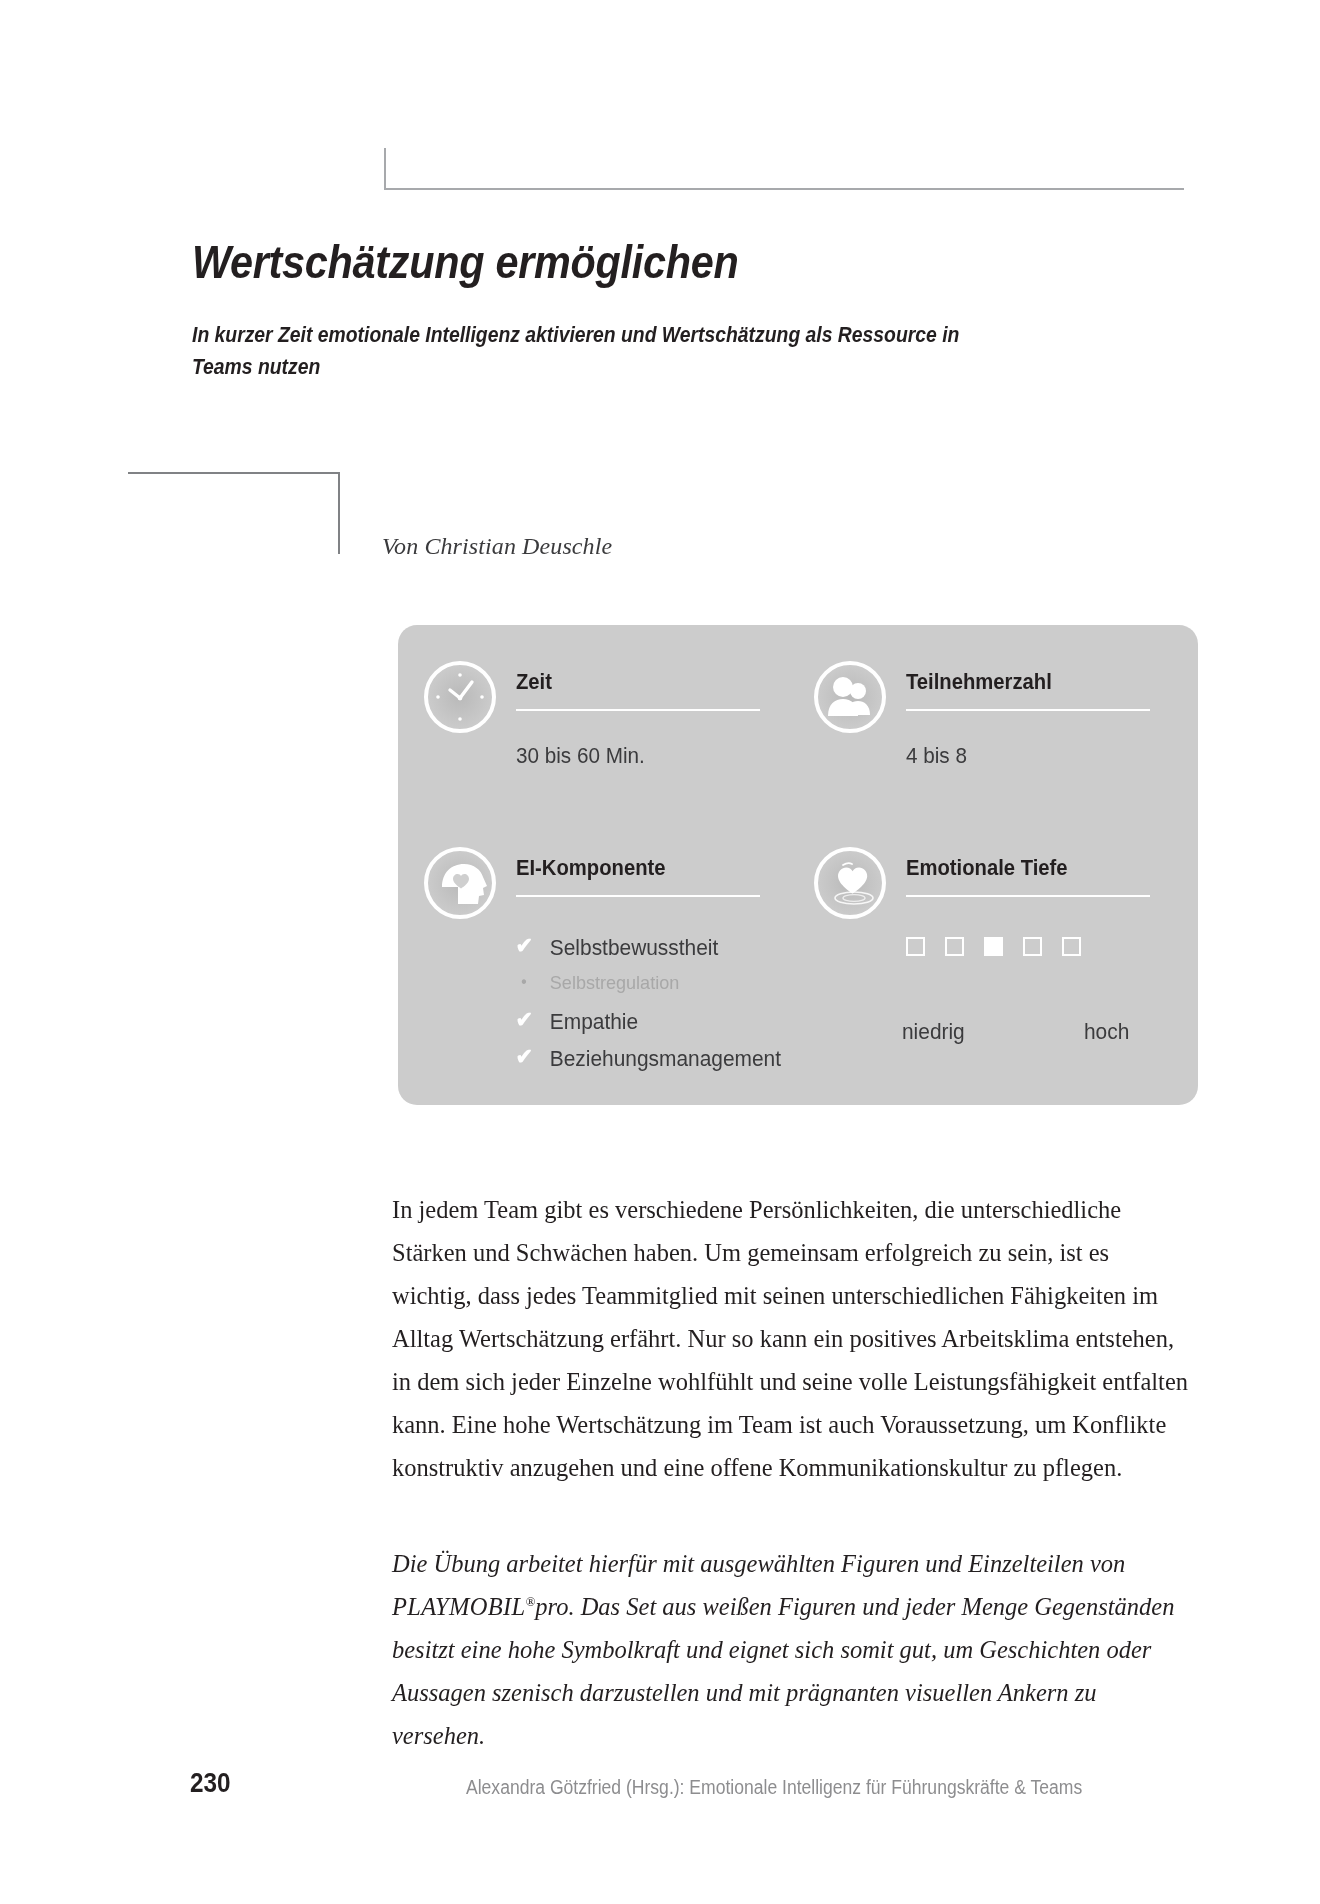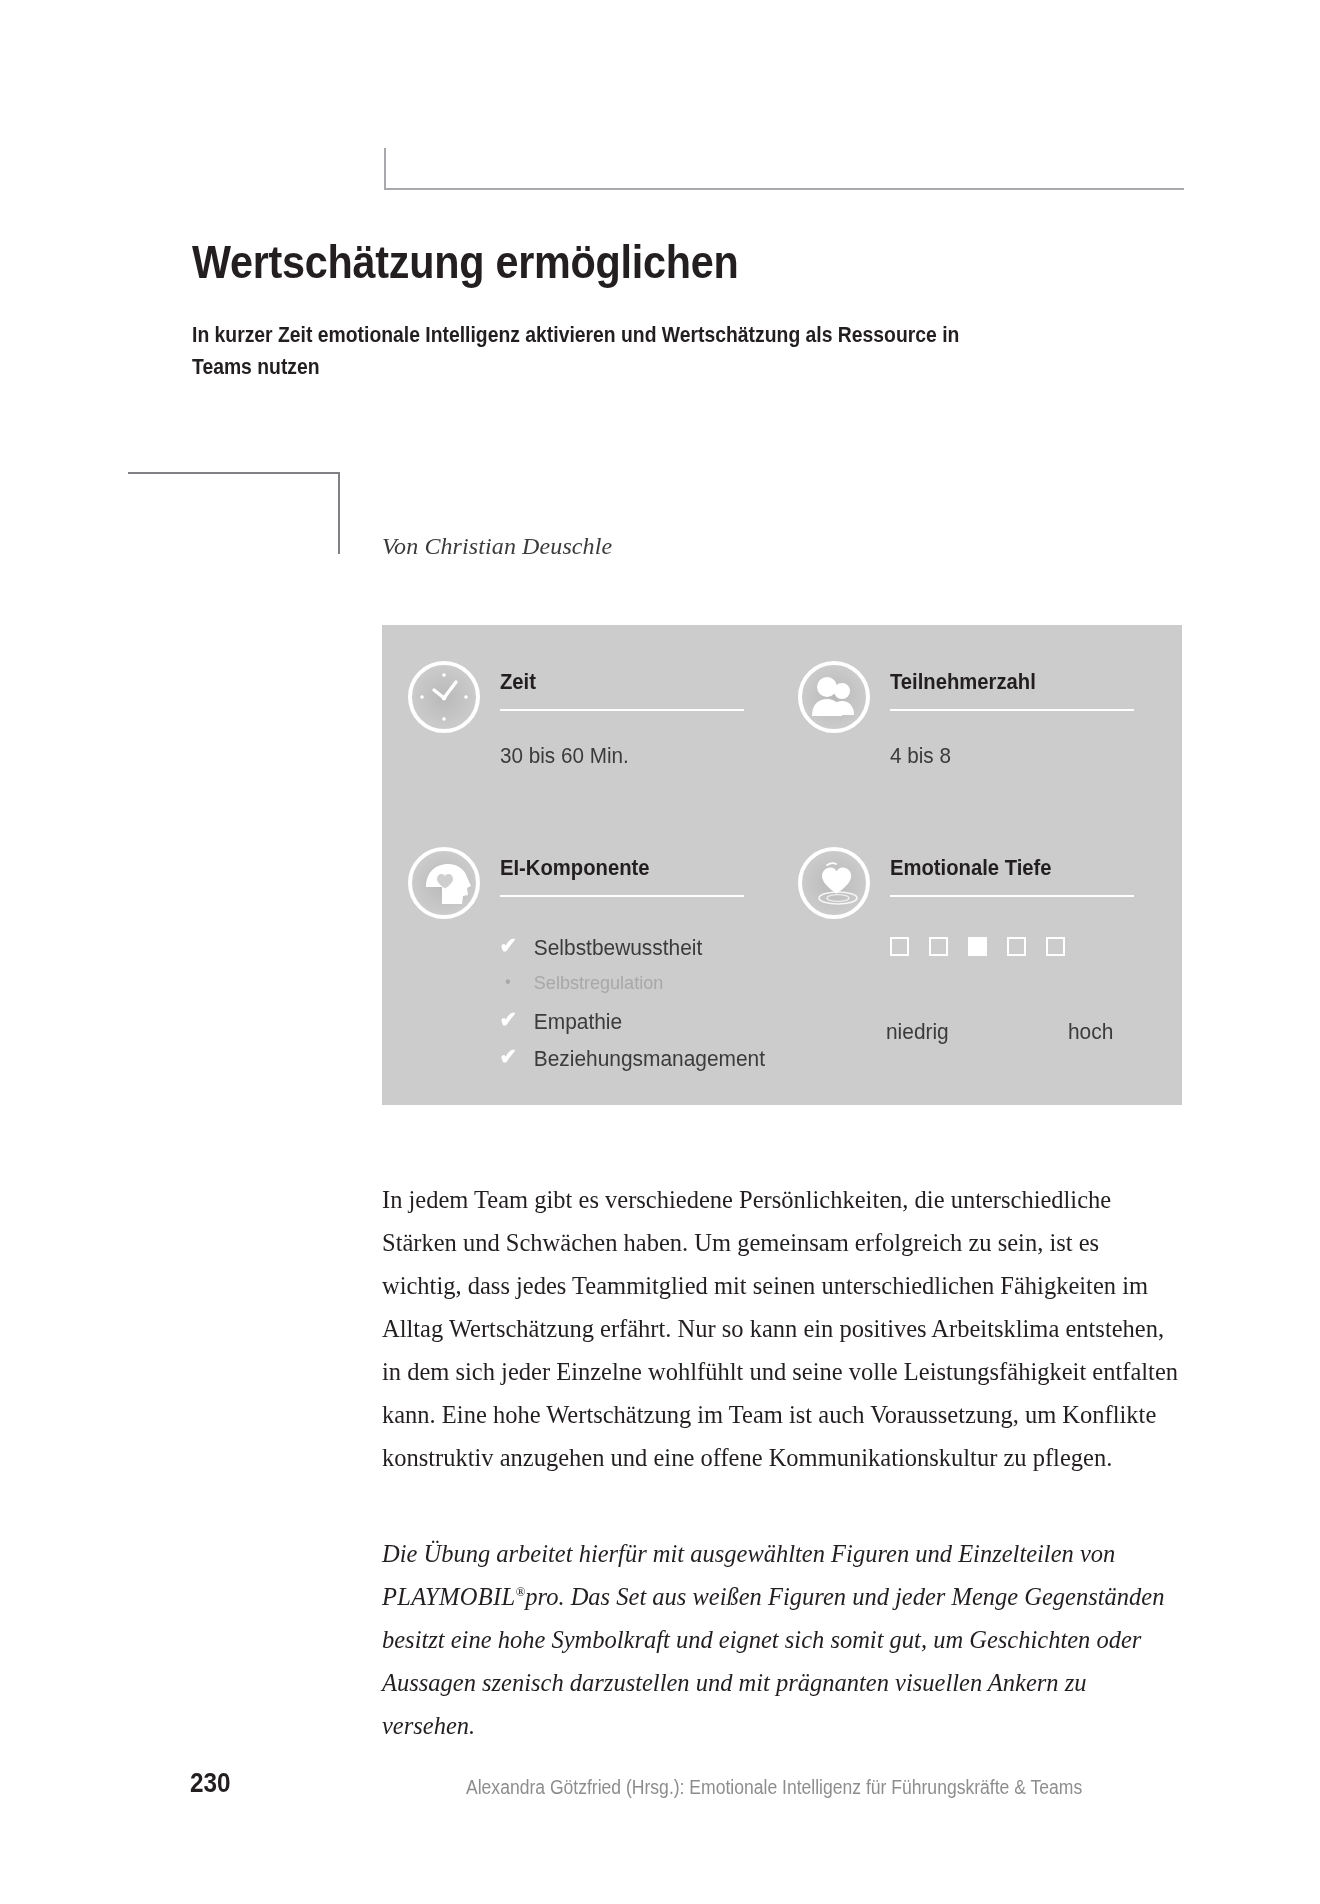--- a/index.html
+++ b/index.html
@@ -40,20 +40,21 @@
     height: 42px;
     background: #a7a9ac;
   }
 
   
   #headline {
     position: absolute;
     left: 192px;
     top: 236px;
     width: 900px;
+    font-style: italic;
   }
   #headline .title {
     font-family: "Liberation Sans Narrow", "Liberation Sans", sans-serif;
     font-weight: bold;
     font-size: 47px;
     letter-spacing: -0.3px;
     color: #231f20;
     line-height: 1.12;
     margin: 0;
     transform: scaleX(0.88);
@@ -104,25 +105,26 @@
     font-style: italic;
     font-size: 24px;
     color: #3b3b3d;
     letter-spacing: 0.1px;
     margin-top: 47px;
   }
 
   
   #info-box {
     position: absolute;
-    left: 382px;
+    left: 398px;
     top: 625px;
     width: 800px;
     height: 480px;
     background: #cccccc;
+    border-radius: 19px;
   }
   .info-cell {
     position: absolute;
   }
   .cell-head {
     position: relative;
     height: 84px;
   }
   .cell-icon {
     position: absolute;
@@ -235,21 +237,21 @@
 
   
   .body-par {
     position: absolute;
     left: 382px;
     width: 800px;
     font-family: "Liberation Serif", serif;
     font-size: 24.5px;
     line-height: 43px;
     color: #231f20;
-    margin: 0;
+    margin: 10px;
     text-align: left;
   }
   #par-1 { top: 1178px; }
   #par-2 { top: 1532px; font-style: italic; }
   .reg-mark {
     font-size: 13px;
     vertical-align: super;
     line-height: 0;
   }
   .sc { font-variant: small-caps; letter-spacing: 0.3px; }

